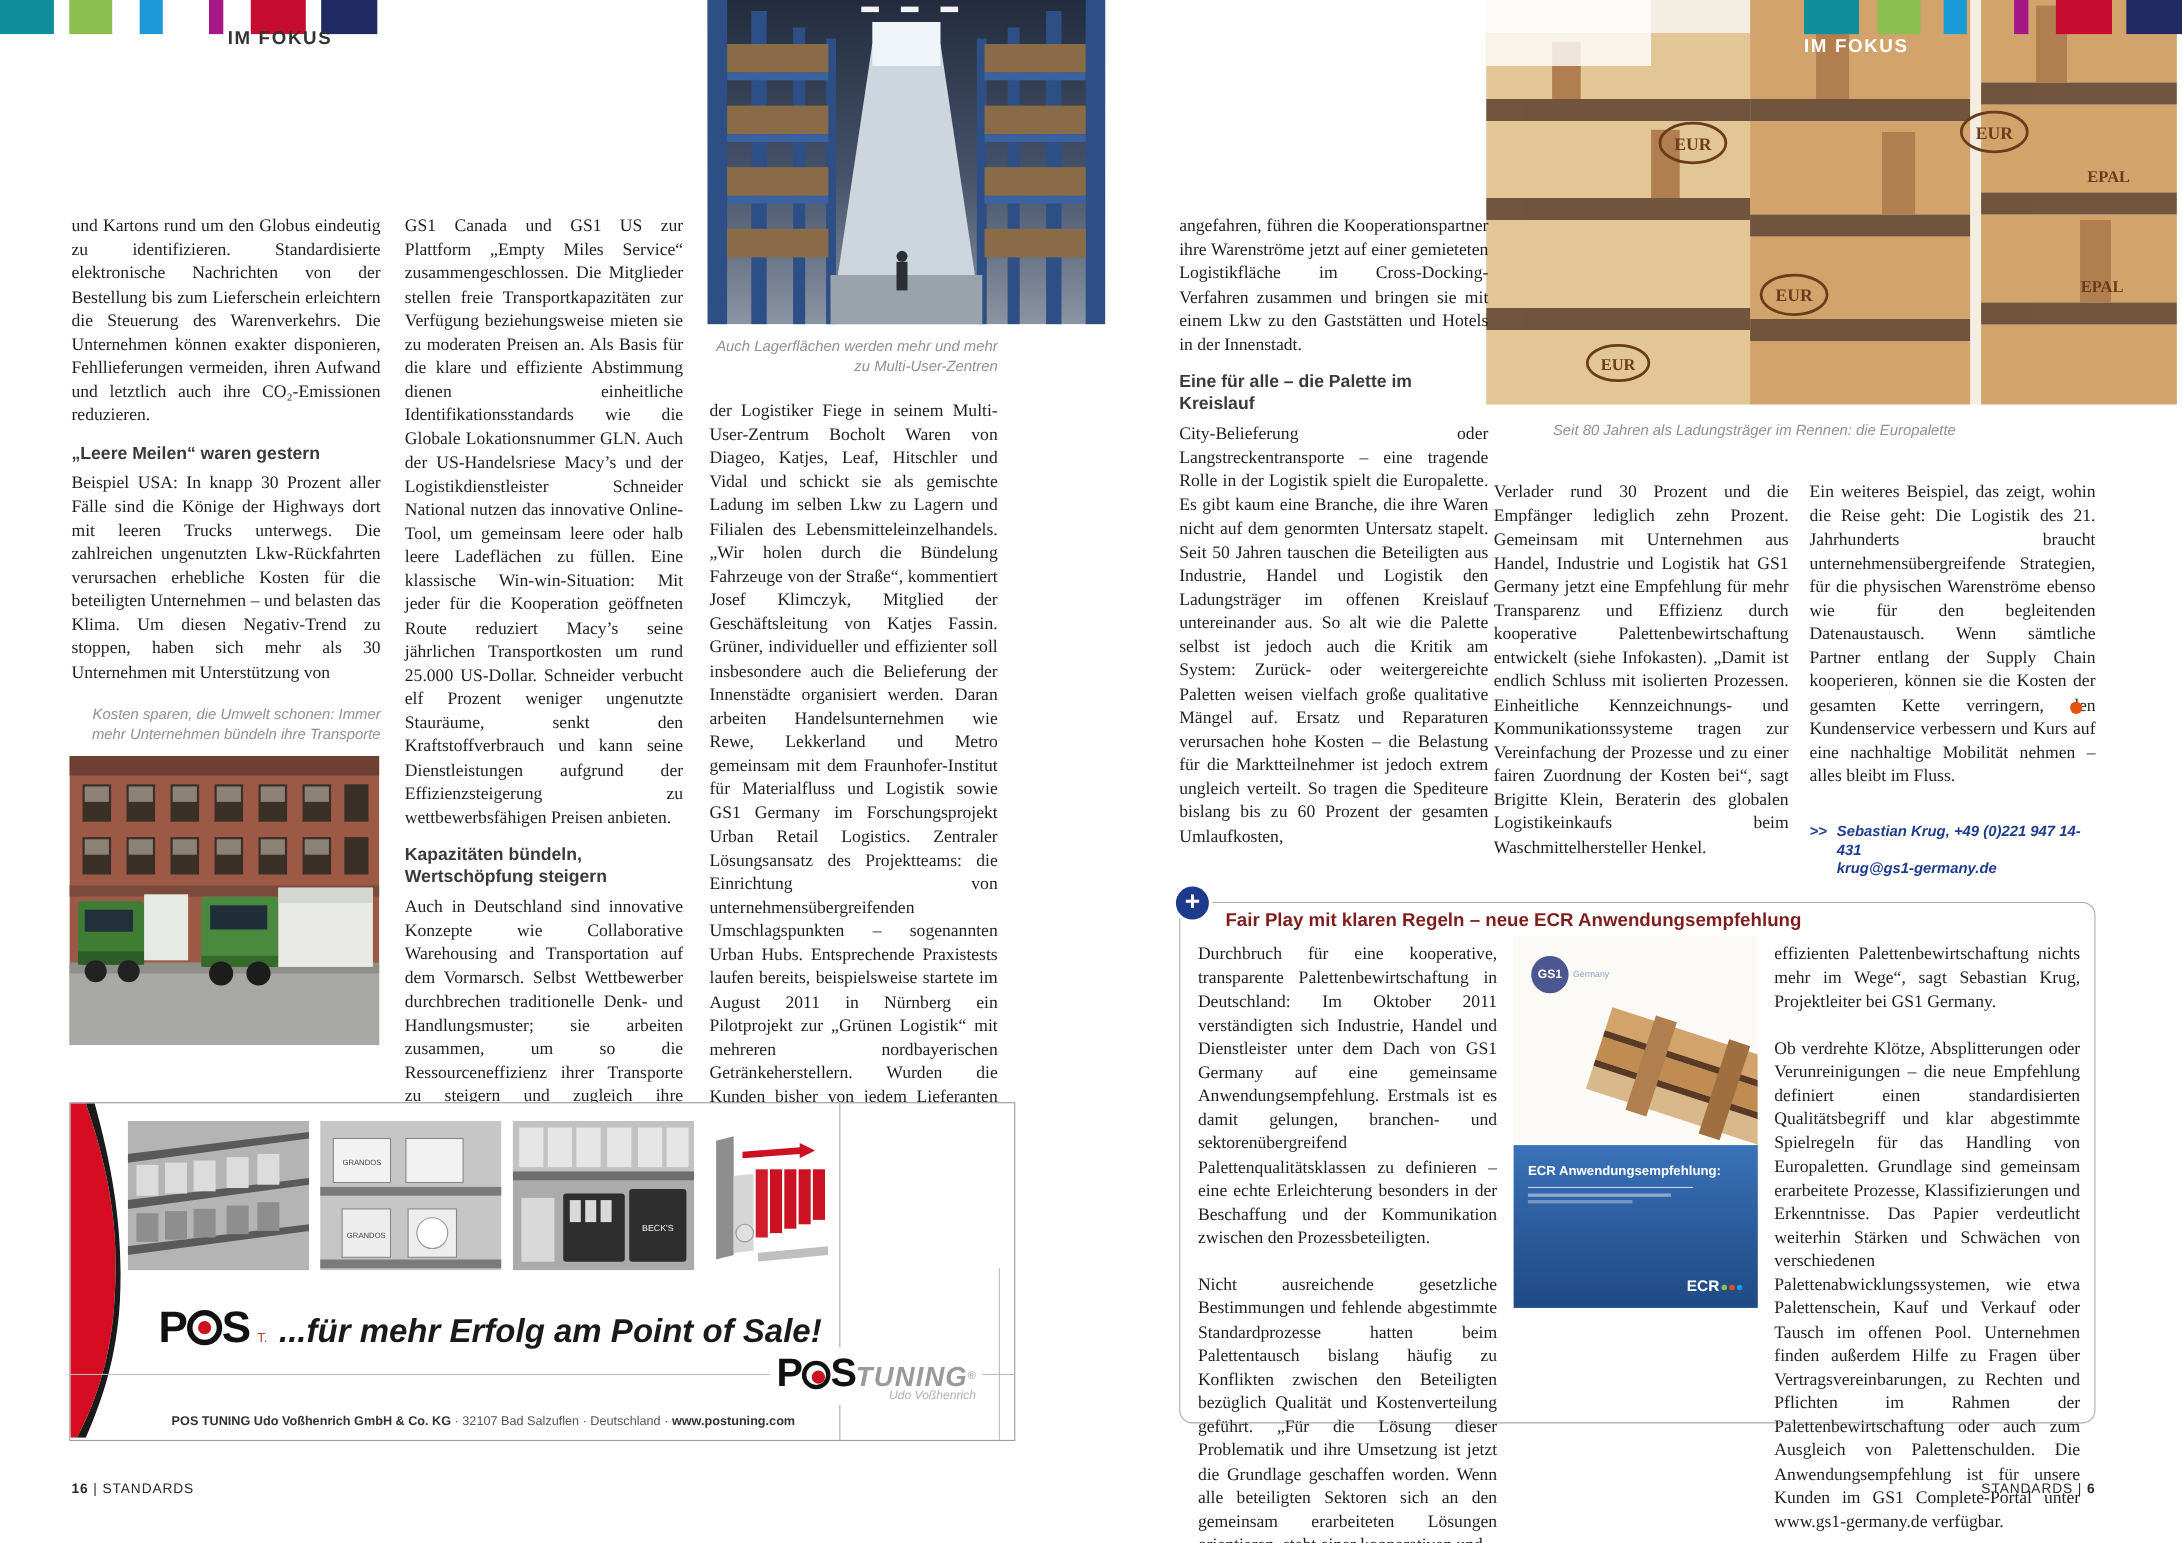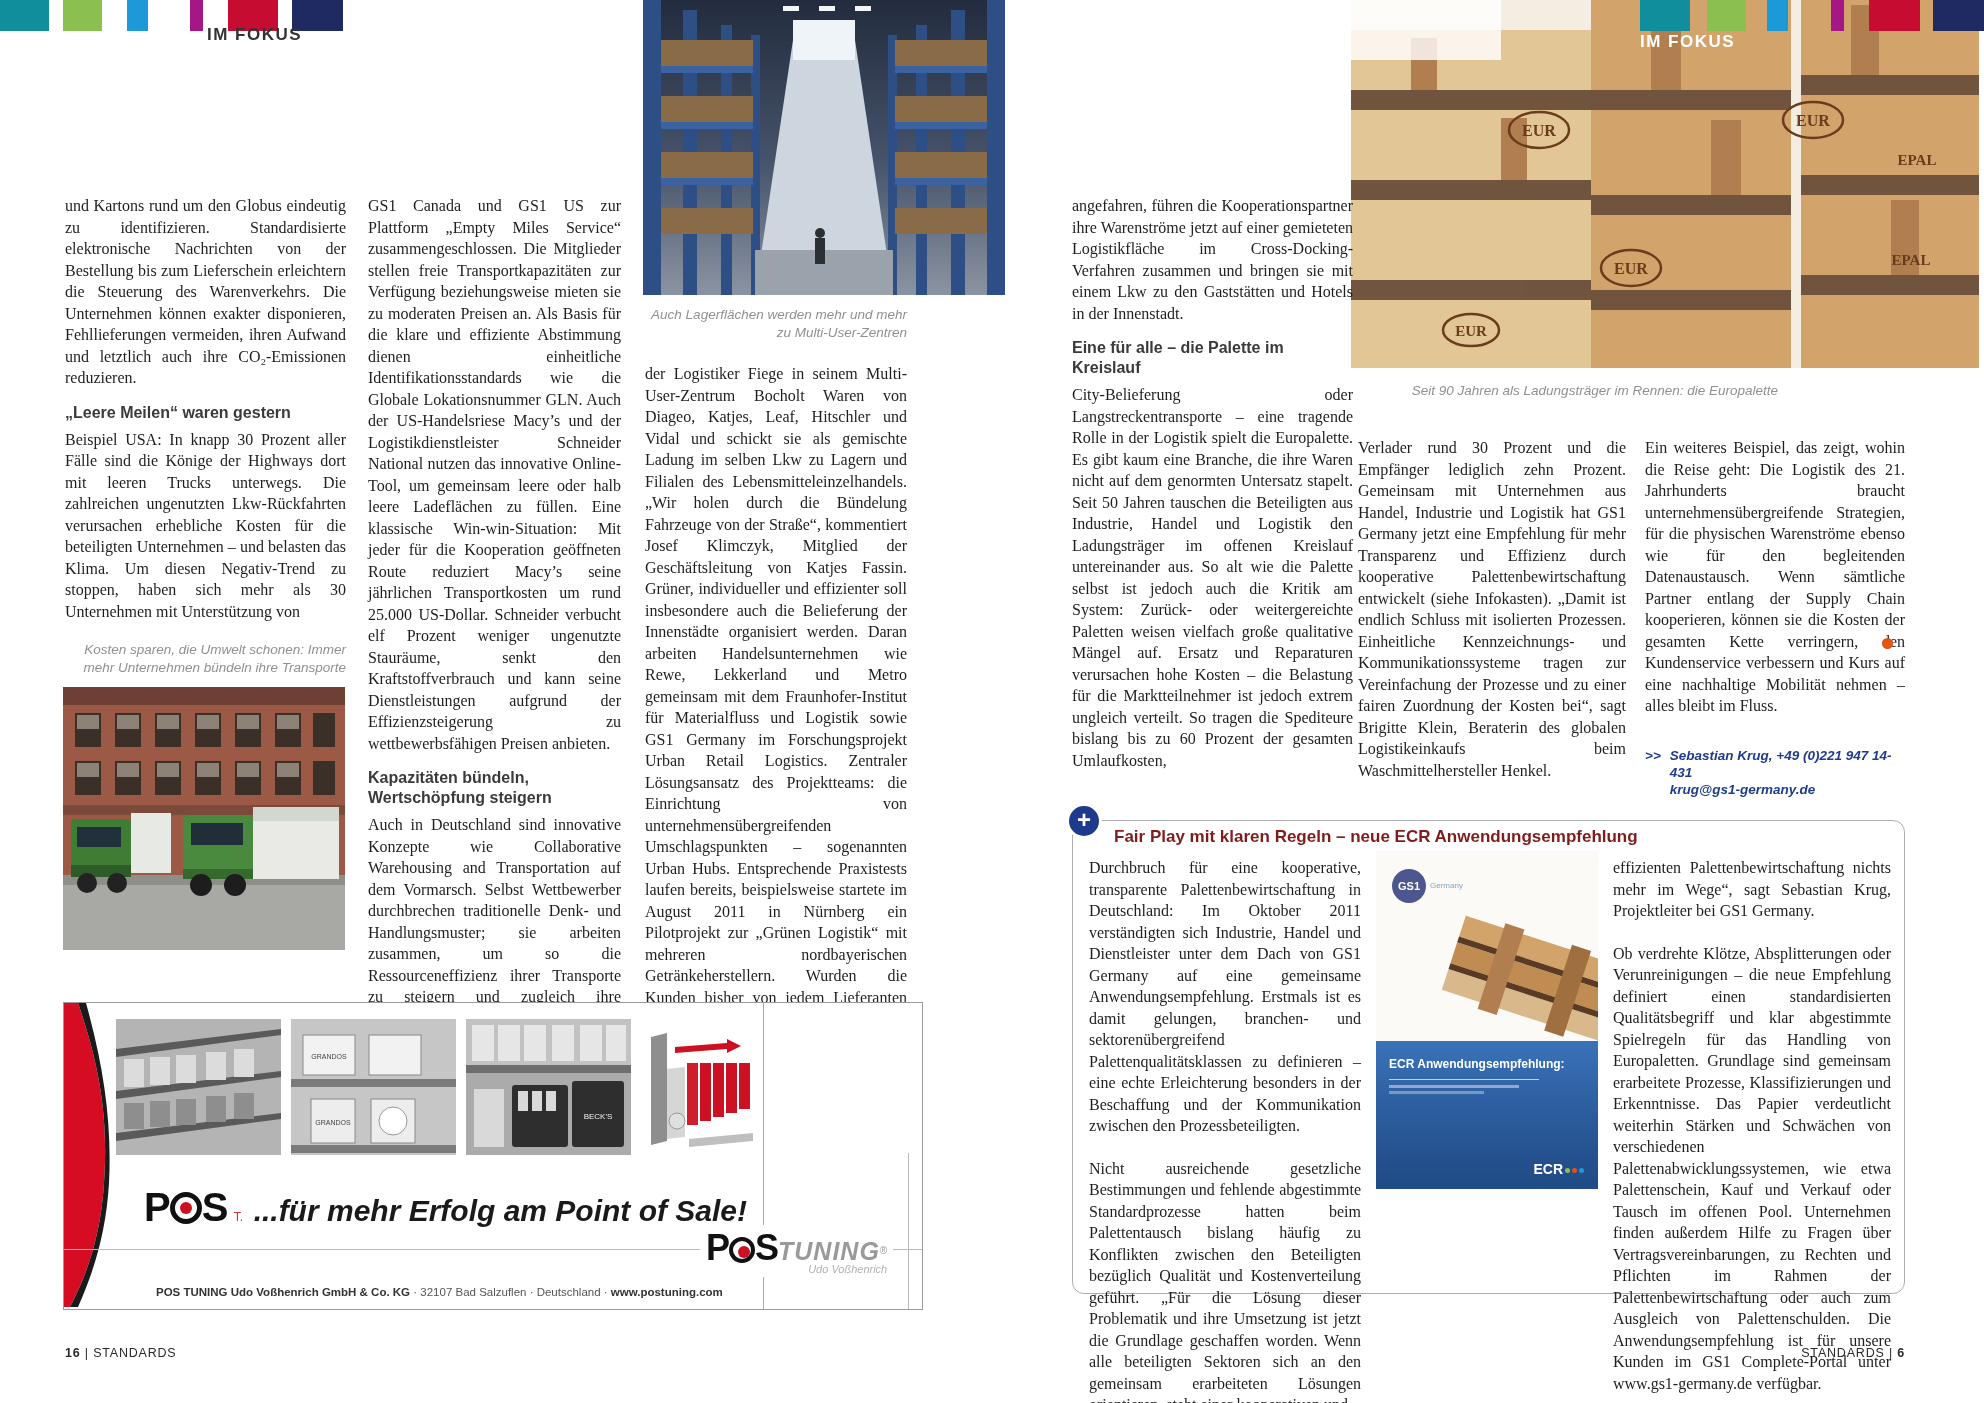--- a/index.html
+++ b/index.html
@@ -295,21 +295,21 @@
     <div class="caption">Auch Lagerflächen werden mehr und mehr zu Multi-User-Zentren</div>
     <p style="margin-top:22px;">der Logistiker Fiege in seinem Multi-User-Zentrum Bocholt Waren von Diageo, Katjes, Leaf, Hitschler und Vidal und schickt sie als gemischte Ladung im selben Lkw zu Lagern und Filialen des Lebensmitteleinzelhandels. „Wir holen durch die Bündelung Fahrzeuge von der Straße“, kommentiert Josef Klimczyk, Mitglied der Geschäftsleitung von Katjes Fassin. Grüner, individueller und effizienter soll insbesondere auch die Belieferung der Innenstädte organisiert werden. Daran arbeiten Handelsunternehmen wie Rewe, Lekkerland und Metro gemeinsam mit dem Fraunhofer-Institut für Materialfluss und Logistik sowie GS1 Germany im Forschungsprojekt Urban Retail Logistics. Zentraler Lösungsansatz des Projektteams: die Einrichtung von unternehmensübergreifenden Umschlagspunkten – sogenannten Urban Hubs. Entsprechende Praxistests laufen bereits, beispielsweise startete im August 2011 in Nürnberg ein Pilotprojekt zur „Grünen Logistik“ mit mehreren nordbayerischen Getränkeherstellern. Wurden die Kunden bisher von jedem Lieferanten einzeln</p>
   </div>
 
   <div class="col" style="left:1072px;top:195px;width:281px;">
     <p>angefahren, führen die Kooperationspartner ihre Warenströme jetzt auf einer gemieteten Logistikfläche im Cross-Docking-Verfahren zusammen und bringen sie mit einem Lkw zu den Gaststätten und Hotels in der Innenstadt.</p>
     <div class="subhead">Eine für alle – die Palette im Kreislauf</div>
     <p>City-Belieferung oder Langstreckentransporte – eine tragende Rolle in der Logistik spielt die Europalette. Es gibt kaum eine Branche, die ihre Waren nicht auf dem genormten Untersatz stapelt. Seit 50 Jahren tauschen die Beteiligten aus Industrie, Handel und Logistik den Ladungsträger im offenen Kreislauf untereinander aus. So alt wie die Palette selbst ist jedoch auch die Kritik am System: Zurück- oder weitergereichte Paletten weisen vielfach große qualitative Mängel auf. Ersatz und Reparaturen verursachen hohe Kosten – die Belastung für die Marktteilnehmer ist jedoch extrem ungleich verteilt. So tragen die Spediteure bislang bis zu 60 Prozent der gesamten Umlaufkosten,</p>
   </div>
 
-  <div class="caption abs" style="left:1358px;top:382px;width:420px;white-space:nowrap;">Seit 90 Jahren als Ladungsträger im Rennen: die Europalette</div>
+  <div class="caption abs" style="left:1358px;top:382px;width:420px;white-space:nowrap;">Seit 80 Jahren als Ladungsträger im Rennen: die Europalette</div>
 
   <div class="col" style="left:1358px;top:437px;width:268px;">
     <p>Verlader rund 30 Prozent und die Empfänger lediglich zehn Prozent. Gemeinsam mit Unternehmen aus Handel, Industrie und Logistik hat GS1 Germany jetzt eine Empfehlung für mehr Transparenz und Effizienz durch kooperative Palettenbewirtschaftung entwickelt (siehe Infokasten). „Damit ist endlich Schluss mit isolierten Prozessen. Einheitliche Kennzeichnungs- und Kommunikationssysteme tragen zur Vereinfachung der Prozesse und zu einer fairen Zuordnung der Kosten bei“, sagt Brigitte Klein, Beraterin des globalen Logistikeinkaufs beim Waschmittelhersteller Henkel.</p>
   </div>
 
   <div class="col" style="left:1645px;top:437px;width:260px;">
     <p>Ein weiteres Beispiel, das zeigt, wohin die Reise geht: Die Logistik des 21. Jahrhunderts braucht unternehmensübergreifende Strategien, für die physischen Warenströme ebenso wie für den begleitenden Datenaustausch. Wenn sämtliche Partner entlang der Supply Chain kooperieren, können sie die Kosten der gesamten Kette verringern, den Kundenservice verbessern und Kurs auf eine nachhaltige Mobilität nehmen – alles bleibt im Fluss.</p>
     <div class="contact">
       <span>&gt;&gt;</span>
       <span>

